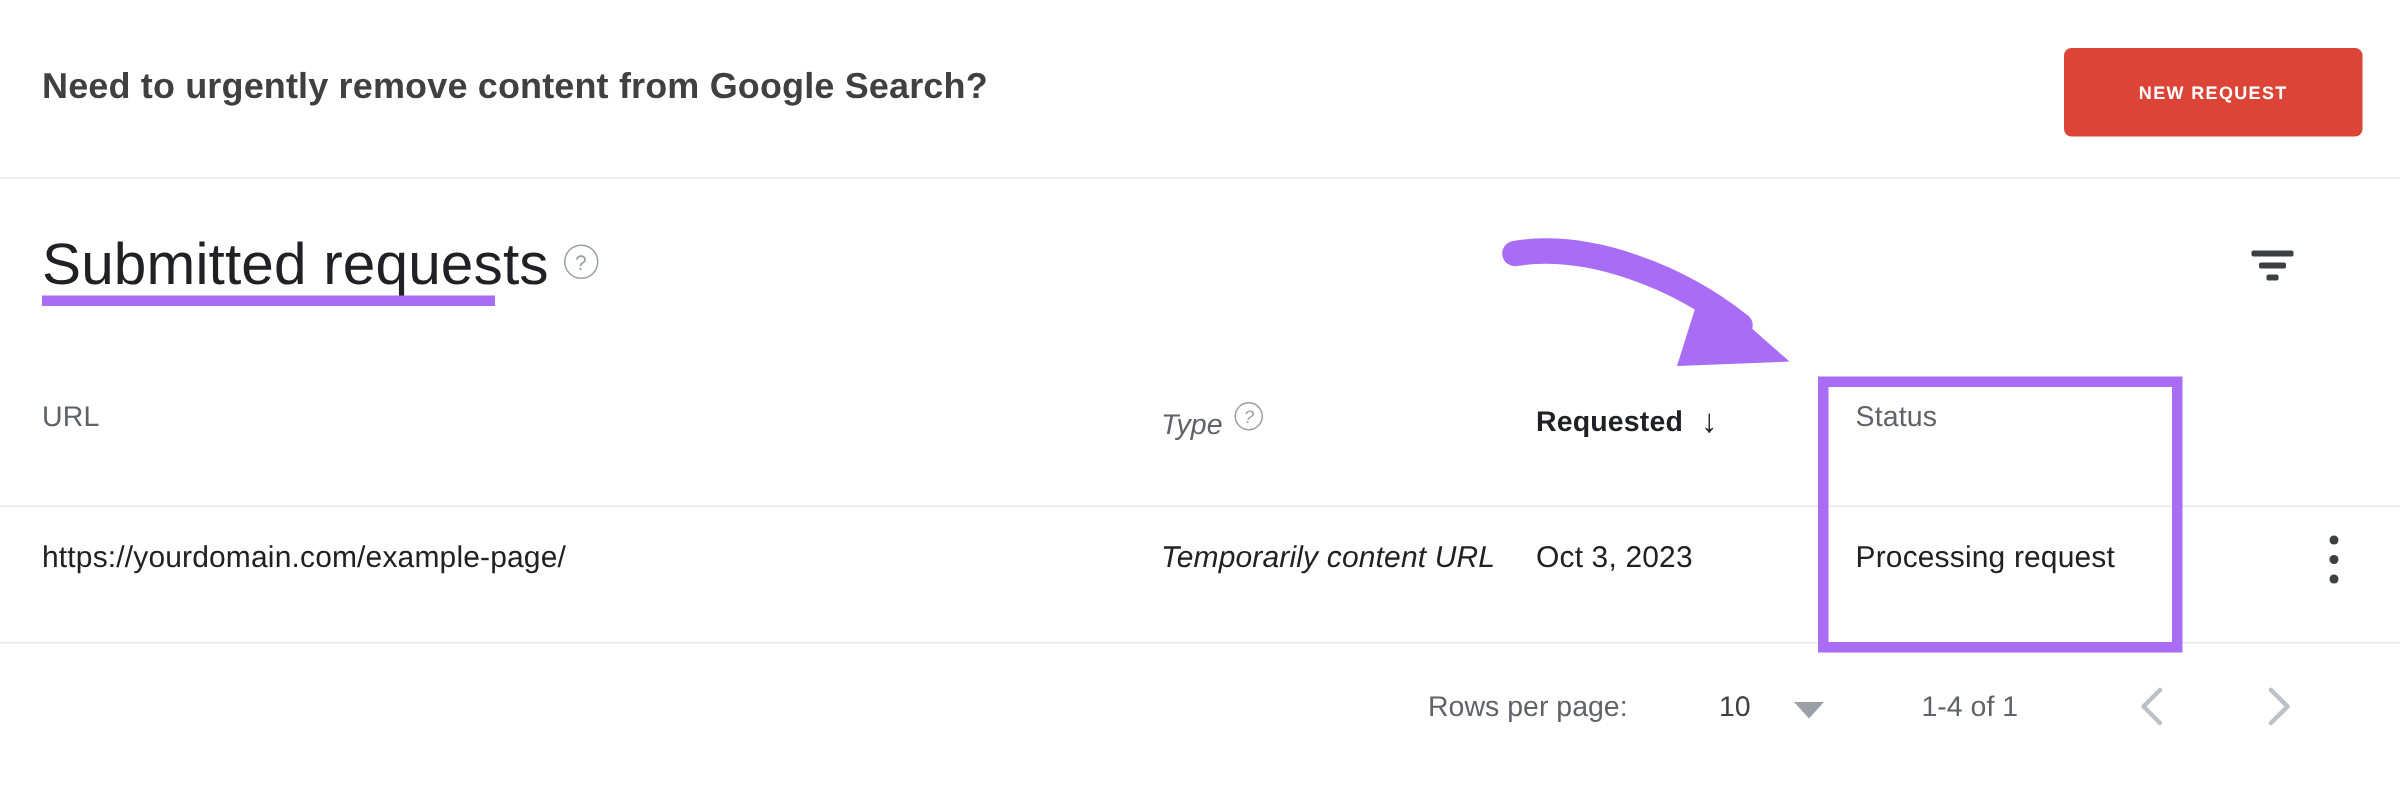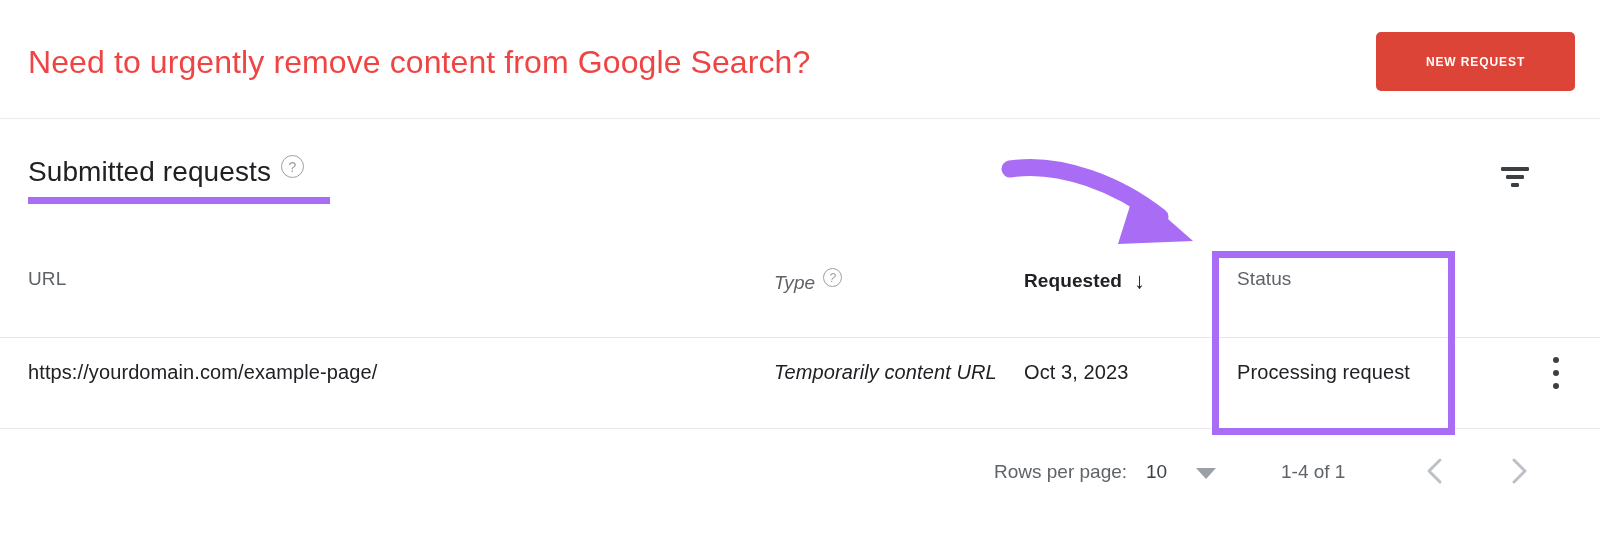--- a/index.html
+++ b/index.html
@@ -22,24 +22,25 @@
   
   .promo-bar {
     position: absolute;
     left: 0; top: 0;
     width: 1600px; height: 118px;
     box-sizing: border-box;
   }
   .promo-text {
     position: absolute;
     left: 28px; top: 44px;
-    font-size: 32px;
-    color: #ef4444;
+    font-size: 24px;
+    color: #404040;
     letter-spacing: 0.1px;
     white-space: nowrap;
+    font-weight: bold;
   }
   .new-request-btn {
     position: absolute;
     left: 1376px; top: 32px;
     width: 199px; height: 59px;
     background: #db4437;
     border: none;
     border-radius: 5px;
     color: #ffffff;
     font-family: "Liberation Sans", "DejaVu Sans", sans-serif;
@@ -58,21 +59,21 @@
     background: #e8eaed;
   }
   .divider-top { top: 118px; }
   .divider-header { top: 337px; background: #e6e8eb; }
   .divider-row { top: 428px; background: #e6e8eb; }
 
   
   .section-title {
     position: absolute;
     left: 28px; top: 155px;
-    font-size: 28px;
+    font-size: 39px;
     color: #202124;
     white-space: nowrap;
     letter-spacing: 0.1px;
   }
   .help-icon {
     display: inline-block;
     vertical-align: 3px;
     width: 21px; height: 21px;
     border: 1.8px solid #9aa0a6;
     border-radius: 50%;
@@ -186,21 +187,20 @@
   }
   .kebab span:last-child { margin-bottom: 0; }
 
   
   .rows-label {
     position: absolute;
     left: 952px; top: 461px;
     font-size: 19px;
     color: #5f6368;
     white-space: nowrap;
-    margin-left: 42px;
   }
   .rows-value {
     position: absolute;
     left: 1146px; top: 461px;
     font-size: 19px;
     color: #3c4043;
     white-space: nowrap;
     cursor: pointer;
   }
   .rows-caret {

